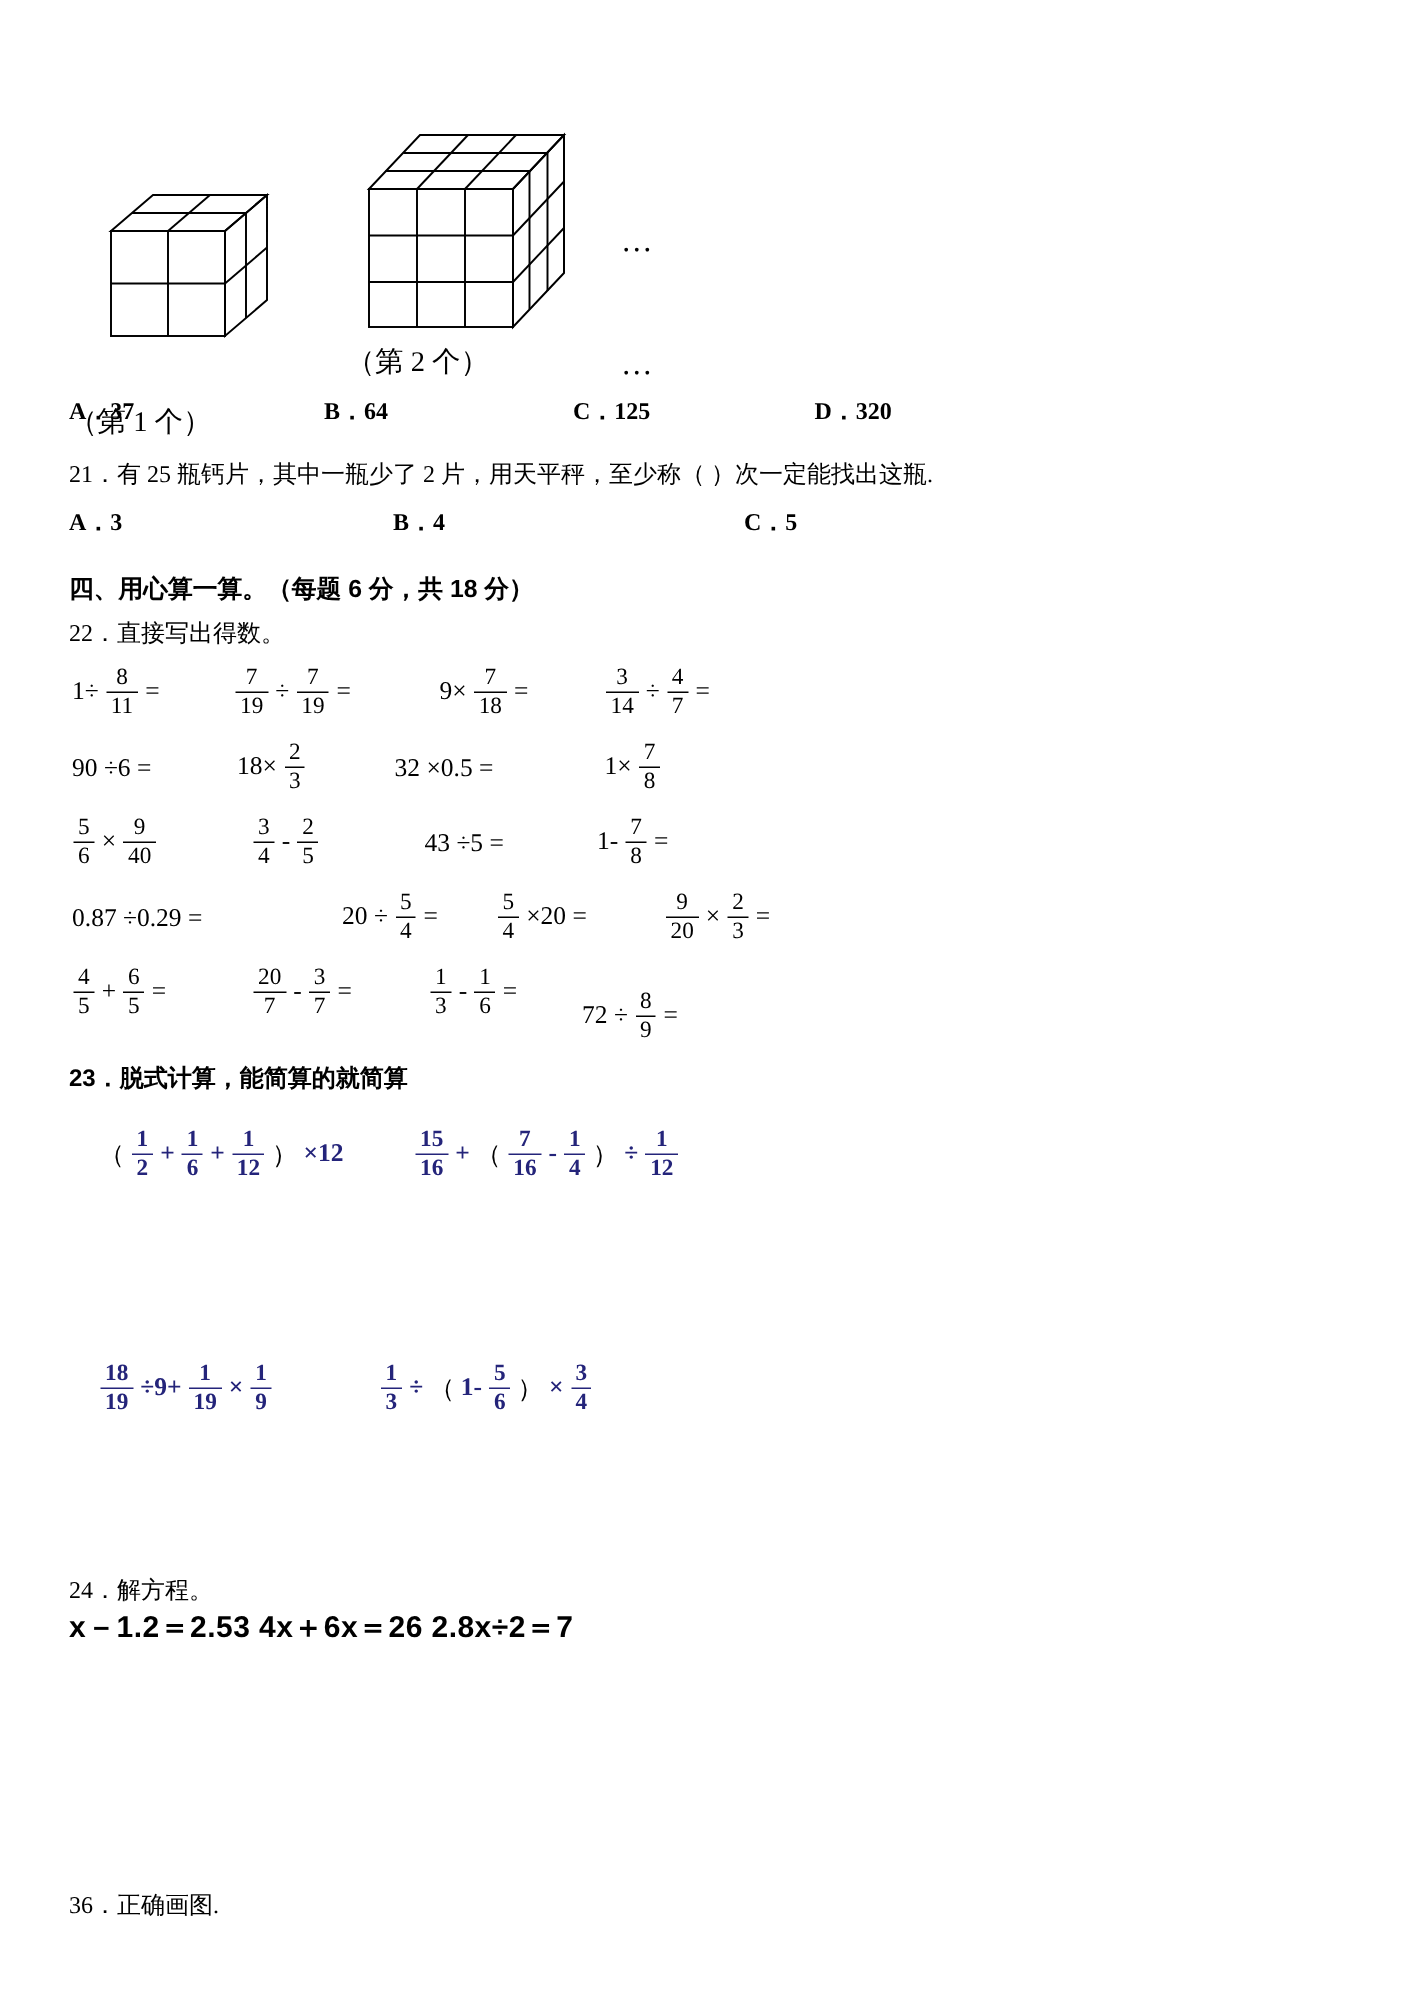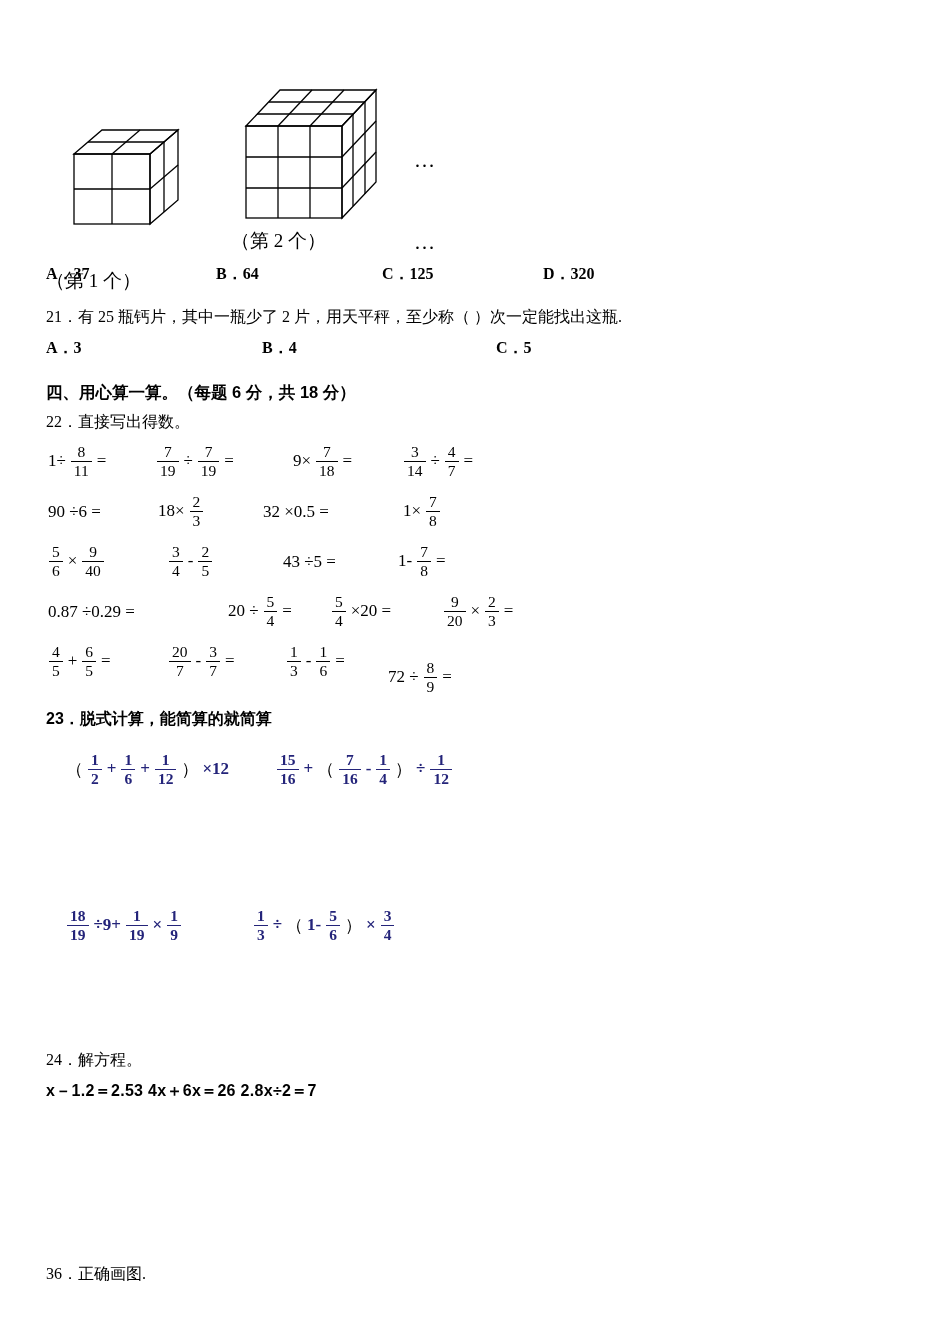--- a/index.html
+++ b/index.html
@@ -125,23 +125,22 @@
 
   .q23row {
     position: relative;
     height: 56px;
     margin-top: 10px;
     font-size: 17px;
   }
   .q23row .mitem { line-height: 56px; }
 
   .eq-line {
-    font-size: 16px;
-    font-weight: bold;
-    margin-top: 10px;
+    font-size: 20px;
+    font-weight: bold;
     font-family: "Liberation Sans", sans-serif;
     letter-spacing: 0.3px;
   }
   .spacer-lg { height: 90px; }
   .spacer-md { height: 64px; }
 </style>
 </head>
 <body>
 
 <div class="page">

